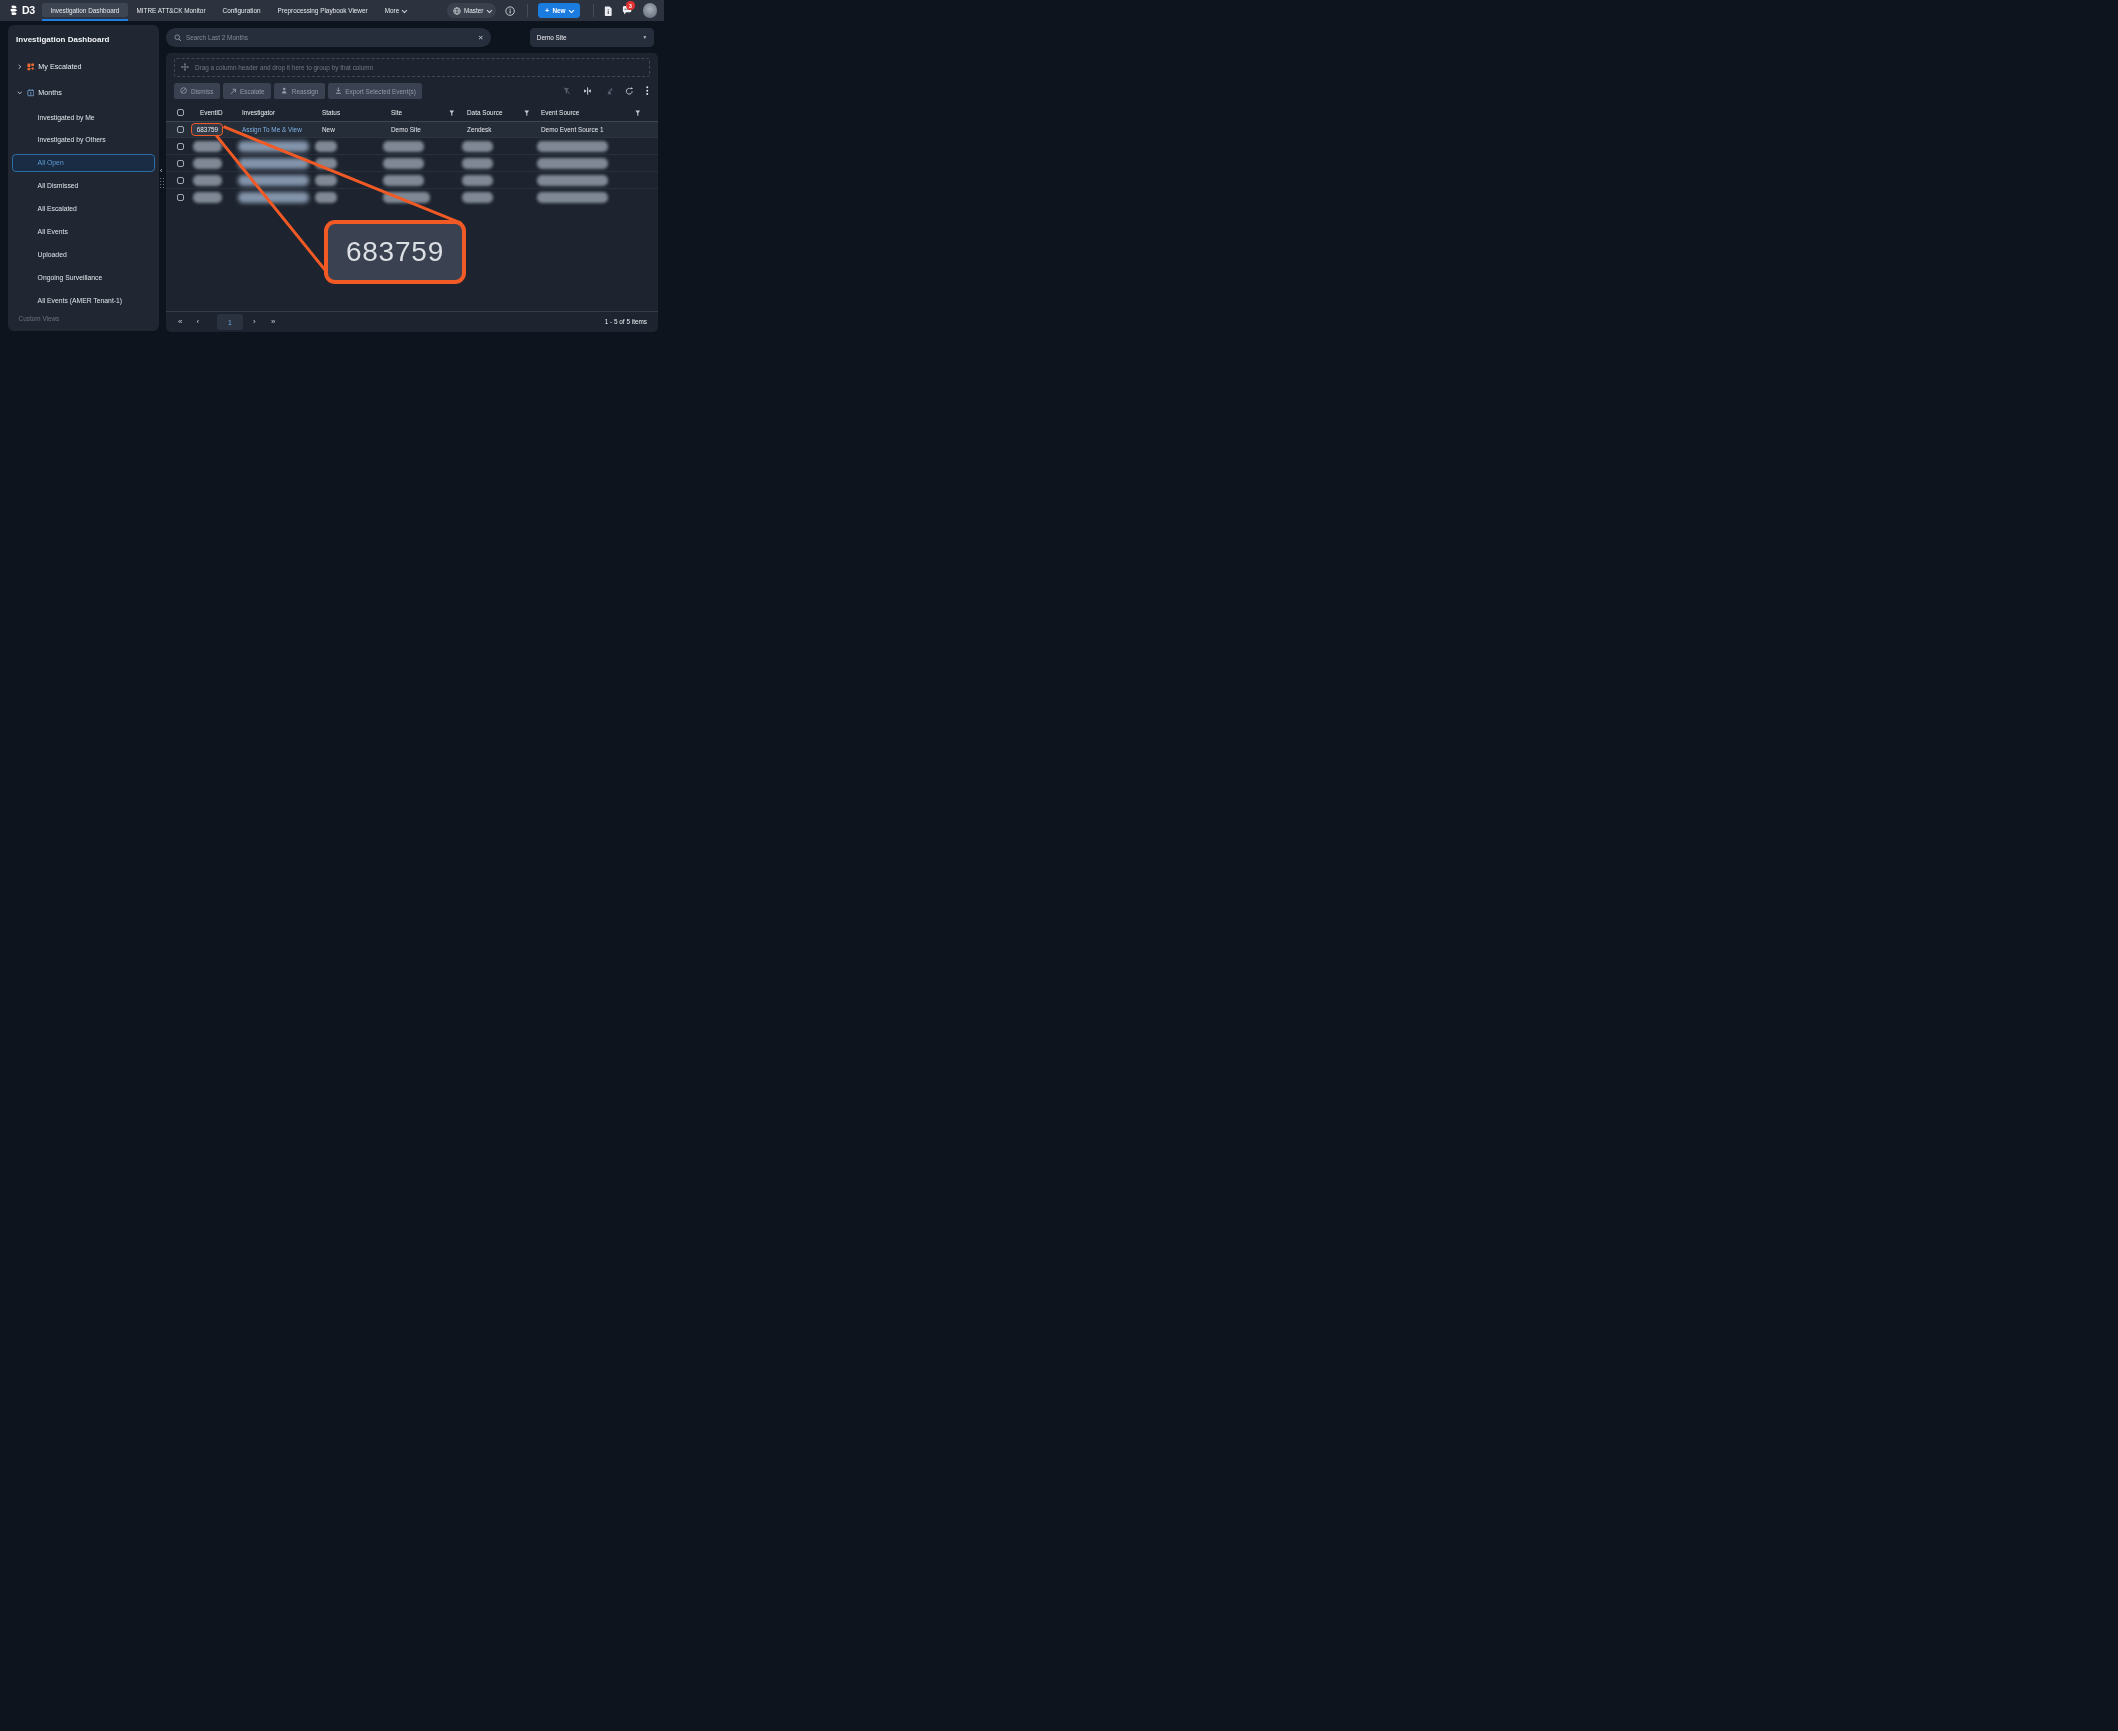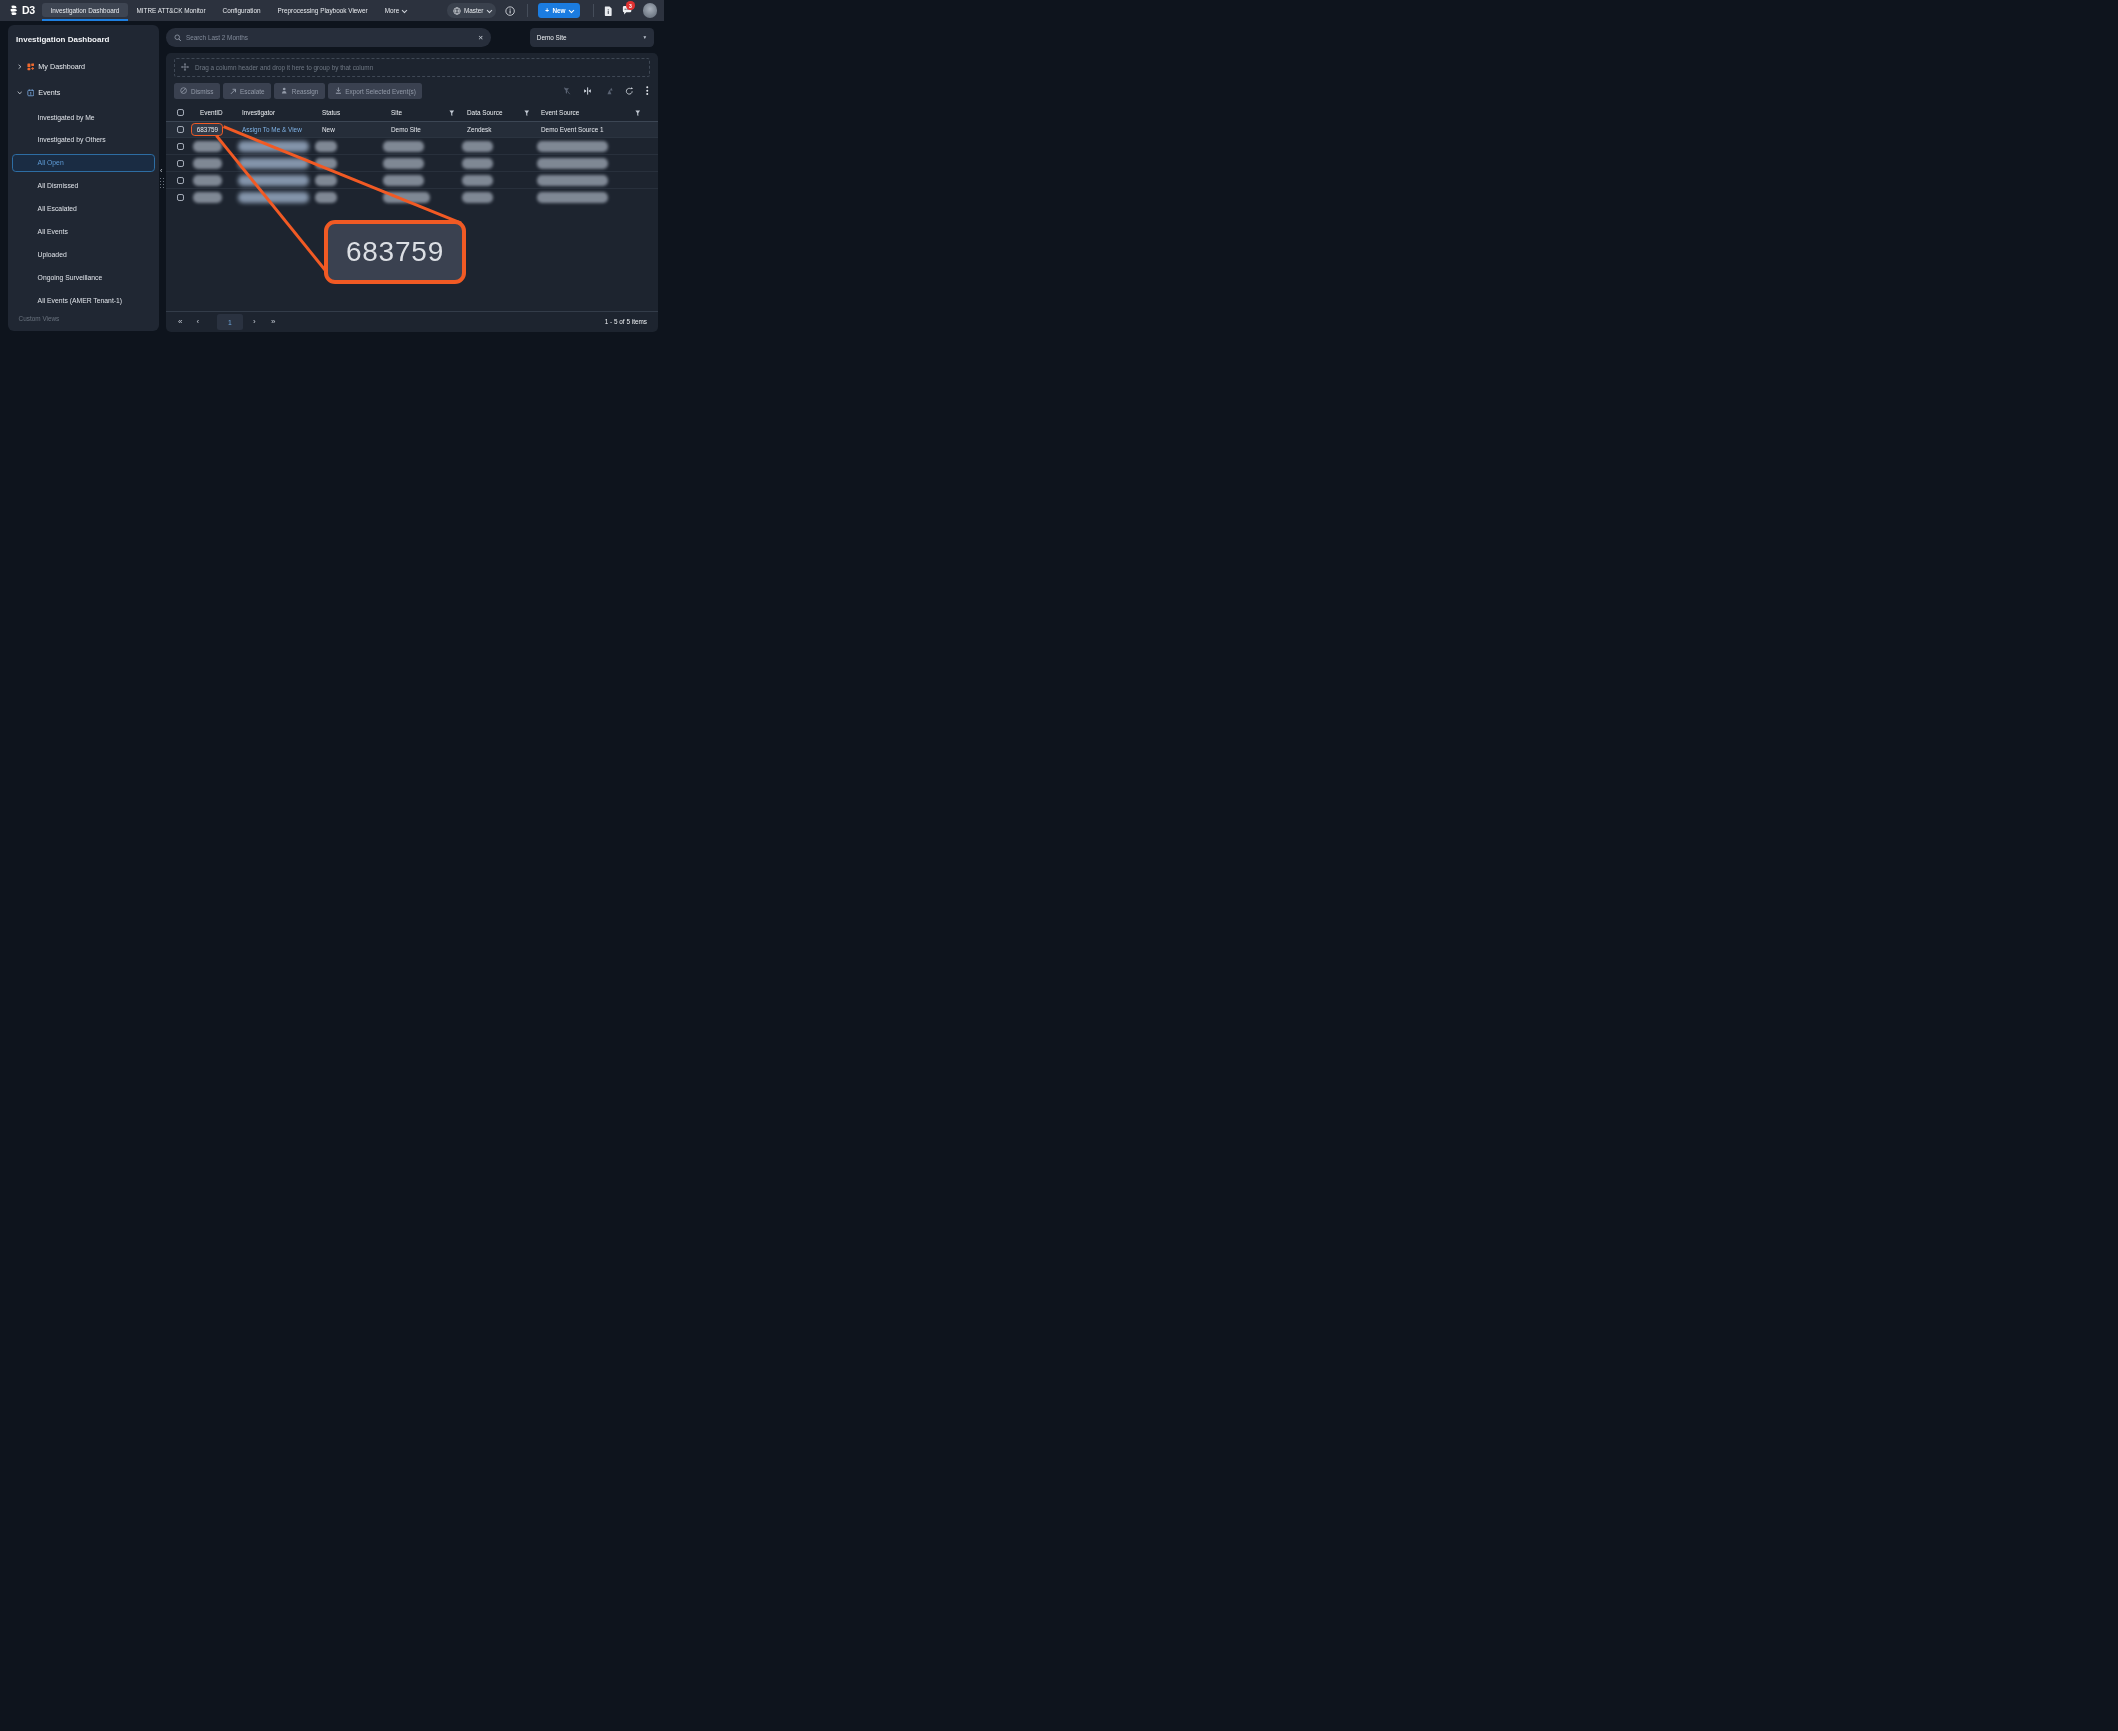--- a/index.html
+++ b/index.html
@@ -168,35 +168,35 @@
     <div class="side-group" style="top:37px">
       <svg width="5.5" height="5.5" viewBox="0 0 14 14">
           <path d="M4 2 l6 5 -6 5" fill="none" stroke="#cfd4db" stroke-width="2"></path>
         </svg>
       <svg width="7.6" height="7.6" viewBox="0 0 18 18">
         <rect x="1" y="1" width="7" height="9" rx="1.5" fill="#ef6a30"></rect>
         <rect x="10" y="1" width="7" height="6" rx="1.5" fill="#ef6a30"></rect>
         <rect x="1" y="12" width="7" height="5" rx="1.5" fill="#ef6a30"></rect>
         <path d="M13.5 9.5 v7 M10 13 h7" stroke="#ef6a30" stroke-width="2.2"></path>
       </svg>
-      <span>My Dashboard</span>
+      <span>My Escalated</span>
     </div>
 
     <div class="side-group" style="top:63px">
       <svg width="5.5" height="5.5" viewBox="0 0 14 14">
           <path d="M2 4 l5 6 5-6" fill="none" stroke="#cfd4db" stroke-width="2"></path>
         </svg>
       <svg width="7.6" height="7.6" viewBox="0 0 18 18">
         <rect x="2" y="3" width="14" height="13" rx="2" fill="none" stroke="#7fb1e8" stroke-width="1.8"></rect>
         <line x1="5.5" y1="1" x2="5.5" y2="4.5" stroke="#7fb1e8" stroke-width="1.8"></line>
         <line x1="12.5" y1="1" x2="12.5" y2="4.5" stroke="#7fb1e8" stroke-width="1.8"></line>
         <rect x="8" y="7" width="2" height="4.5" fill="#7fb1e8"></rect>
         <rect x="8" y="12.6" width="2" height="2" fill="#7fb1e8"></rect>
       </svg>
-      <span>Events</span>
+      <span>Months</span>
     </div>
 
     <div class="sel-pill"></div>
 
     <div class="side-item" style="top:89px">Investigated by Me</div>
     <div class="side-item" style="top:111px">Investigated by Others</div>
     <div class="side-item selected" style="top:134px">All Open</div>
     <div class="side-item" style="top:157px">All Dismissed</div>
     <div class="side-item" style="top:180px">All Escalated</div>
     <div class="side-item" style="top:203px">All Events</div>

